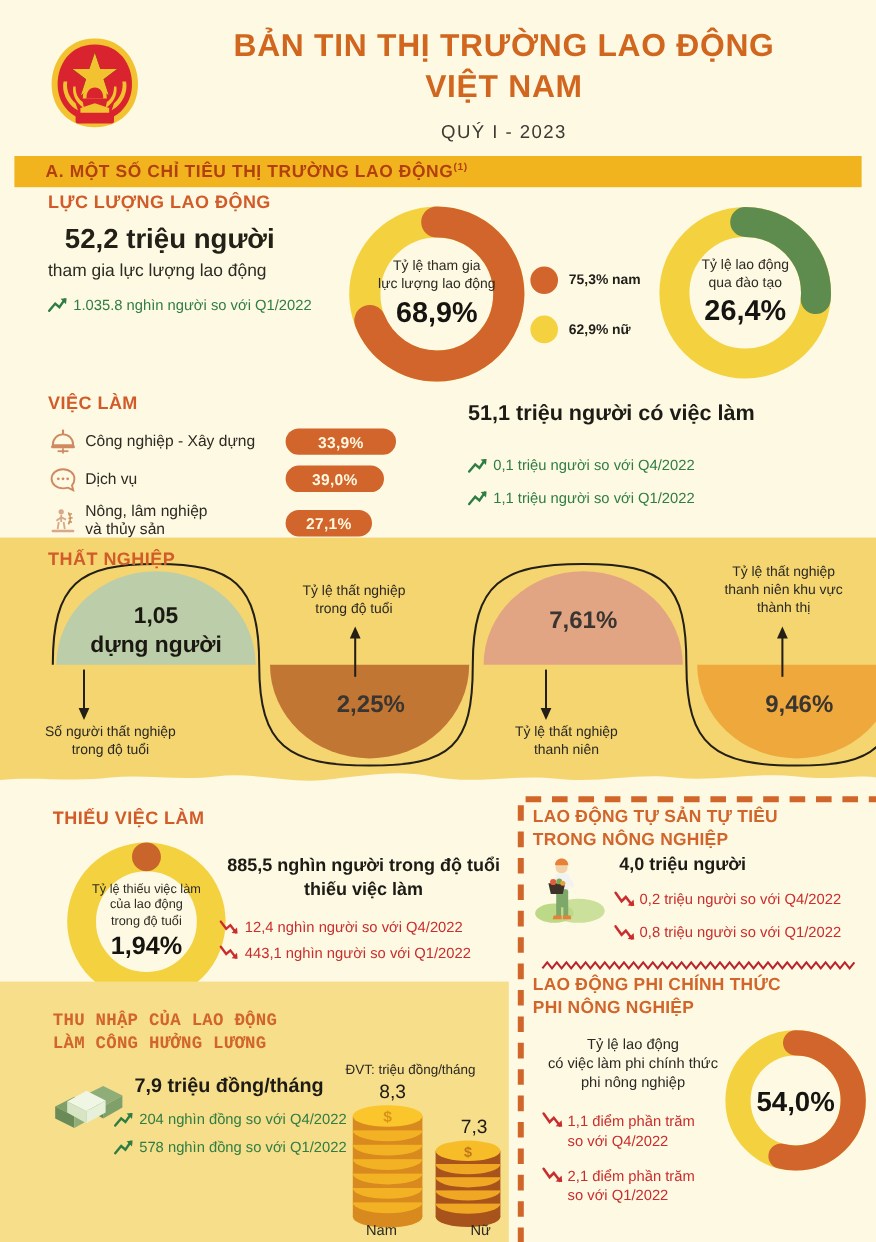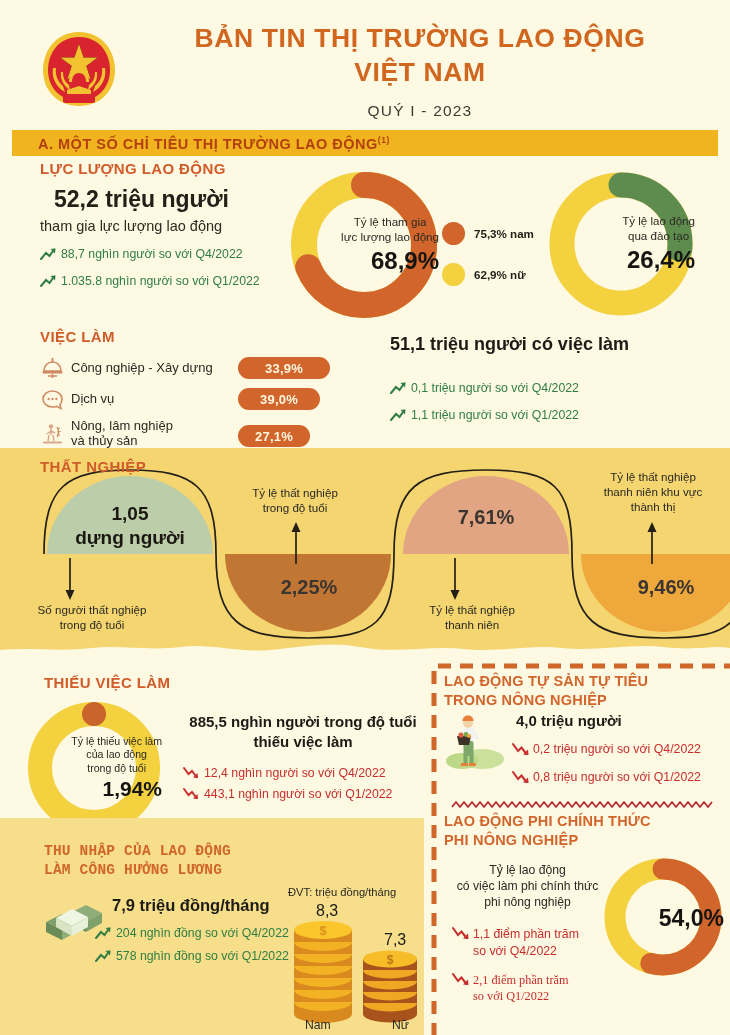--- a/index.html
+++ b/index.html
@@ -47,21 +47,21 @@
   .delta { display: flex; align-items: flex-start; margin-top: 13px; font-size: 12.3px; }
   .delta.up { color: #2F7D43; }
   .delta.down { color: #C92D2D; }
   .delta .arw { width: 19px; flex: none; }
   .delta .txt { padding-left: 2px; }
 
   
   .donut { position: absolute; }
   .donut .center {
     position: absolute; left: 0; top: 0; width: 100%; height: 100%;
-    display: flex; flex-direction: column; align-items: flex-end; justify-content: center;
+    display: flex; flex-direction: column; align-items: center; justify-content: center;
   }
   .donut .lbl { font-size: 11.6px; color: #2C2A22; text-align: center; line-height: 1.28; }
   .donut .val { font-size: 24px; font-weight: bold; color: #161410; margin-top: 2px; }
   .donut .val.sm { font-size: 21px; }
 
   .legend { position: absolute; }
   .legend .row { display: flex; align-items: center; margin-bottom: 18px; }
   .legend .dot { width: 23px; height: 23px; border-radius: 50%; flex: none; }
   .legend .lt { font-size: 11.6px; font-weight: bold; color: #201E18; margin-left: 9px; white-space: nowrap; }
 
@@ -161,29 +161,20 @@
       <div class="big-num">52,2 triệu người</div>
       <div class="sub-txt">tham gia lực lượng lao động</div>
 
       <div class="delta up">
         <span class="arw">
           <svg width="17" height="14" viewBox="0 0 17 14">
               <path d="M1 12 L6 6 L9.5 9 L14 2.5" stroke="#2F7D43" stroke-width="2" fill="none" stroke-linecap="round"></path>
               <path d="M10.5 2 L15.5 1.5 L15 6.5 Z" fill="#2F7D43"></path>
             </svg>
         </span>
-        <span class="txt">88,7 nghìn người so với Q4/2022</span>
-      </div>
-      <div class="delta up">
-        <span class="arw">
-          <svg width="17" height="14" viewBox="0 0 17 14">
-              <path d="M1 12 L6 6 L9.5 9 L14 2.5" stroke="#2F7D43" stroke-width="2" fill="none" stroke-linecap="round"></path>
-              <path d="M10.5 2 L15.5 1.5 L15 6.5 Z" fill="#2F7D43"></path>
-            </svg>
-        </span>
         <span class="txt">1.035.8 nghìn người so với Q1/2022</span>
       </div>
     </div>
 
     <div class="donut" style="left:289px; top:14px; width:150px; height:150px;">
       <svg width="150" height="150" viewBox="0 0 150 150">
         <circle cx="75" cy="75" r="60" fill="none" stroke="#F4D13F" stroke-width="26"></circle>
         <circle cx="75" cy="75" r="60" fill="none" stroke="#D1652B" stroke-width="26" stroke-linecap="round" stroke-dasharray="259.6 117.3" transform="rotate(-90 75 75)"></circle>
       </svg>
       <div class="center">
@@ -394,21 +385,21 @@
   <svg style="position:absolute; left:0; top:636px;" width="730" height="30" viewBox="0 0 730 30">
     <path d="M0 30 L0 14 C30 11 60 16 92 12 C120 9 150 15 180 11
              C210 7 240 17 270 14 C300 11 330 5 360 11
              C396 18 430 9 464 13 C500 17 530 8 562 12
              C596 16 630 7 664 11 C696 15 714 9 730 12 L730 30 Z" fill="#FDF9E3"></path>
   </svg>
 
   <div class="tvl">
     <div class="tvl-h h-red">THIẾU VIỆC LÀM</div>
 
-    <div class="donut" style="left:26px; top:40px; width:136px; height:136px;">
+    <div class="donut" style="left:54px; top:40px; width:136px; height:136px;">
       <svg width="136" height="136" viewBox="0 0 136 136">
         <circle cx="68" cy="68" r="54" fill="none" stroke="#F4D13F" stroke-width="24"></circle>
         <circle cx="68" cy="68" r="54" fill="none" stroke="#C9652B" stroke-width="24" stroke-linecap="round" stroke-dasharray="0.1 339.2" transform="rotate(-90 68 68)"></circle>
       </svg>
       <div class="center">
         <div class="lbl" style="font-size:10.6px;">
           <div>Tỷ lệ thiếu việc làm</div>
           <div>của lao động</div>
           <div>trong độ tuổi</div>
         </div>
@@ -621,21 +612,21 @@
           <div>so với Q4/2022</div>
         </span>
       </div>
       <div class="delta down" style="margin-top:12px;">
         <span class="arw">
           <svg width="19" height="16" viewBox="0 0 19 16">
               <path d="M1 2 L6 9 L9.5 5.5 L14.5 12" stroke="#C92D2D" stroke-width="2.1" fill="none" stroke-linecap="round"></path>
               <path d="M11 12.5 L16.5 13 L16 7.5 Z" fill="#C92D2D"></path>
             </svg>
         </span>
-        <span class="txt" style="line-height:1.36;font-family:Liberation Serif, serif;">
+        <span class="txt" style="line-height:1.36;">
           <div>2,1 điểm phần trăm</div>
           <div>so với Q1/2022</div>
         </span>
       </div>
     </div>
   </div>
 
   <div class="donut" style="left:602px; top:856px; width:122px; height:122px;">
     <svg width="122" height="122" viewBox="0 0 122 122">
       <circle cx="61" cy="61" r="48" fill="none" stroke="#F4D13F" stroke-width="21"></circle>

